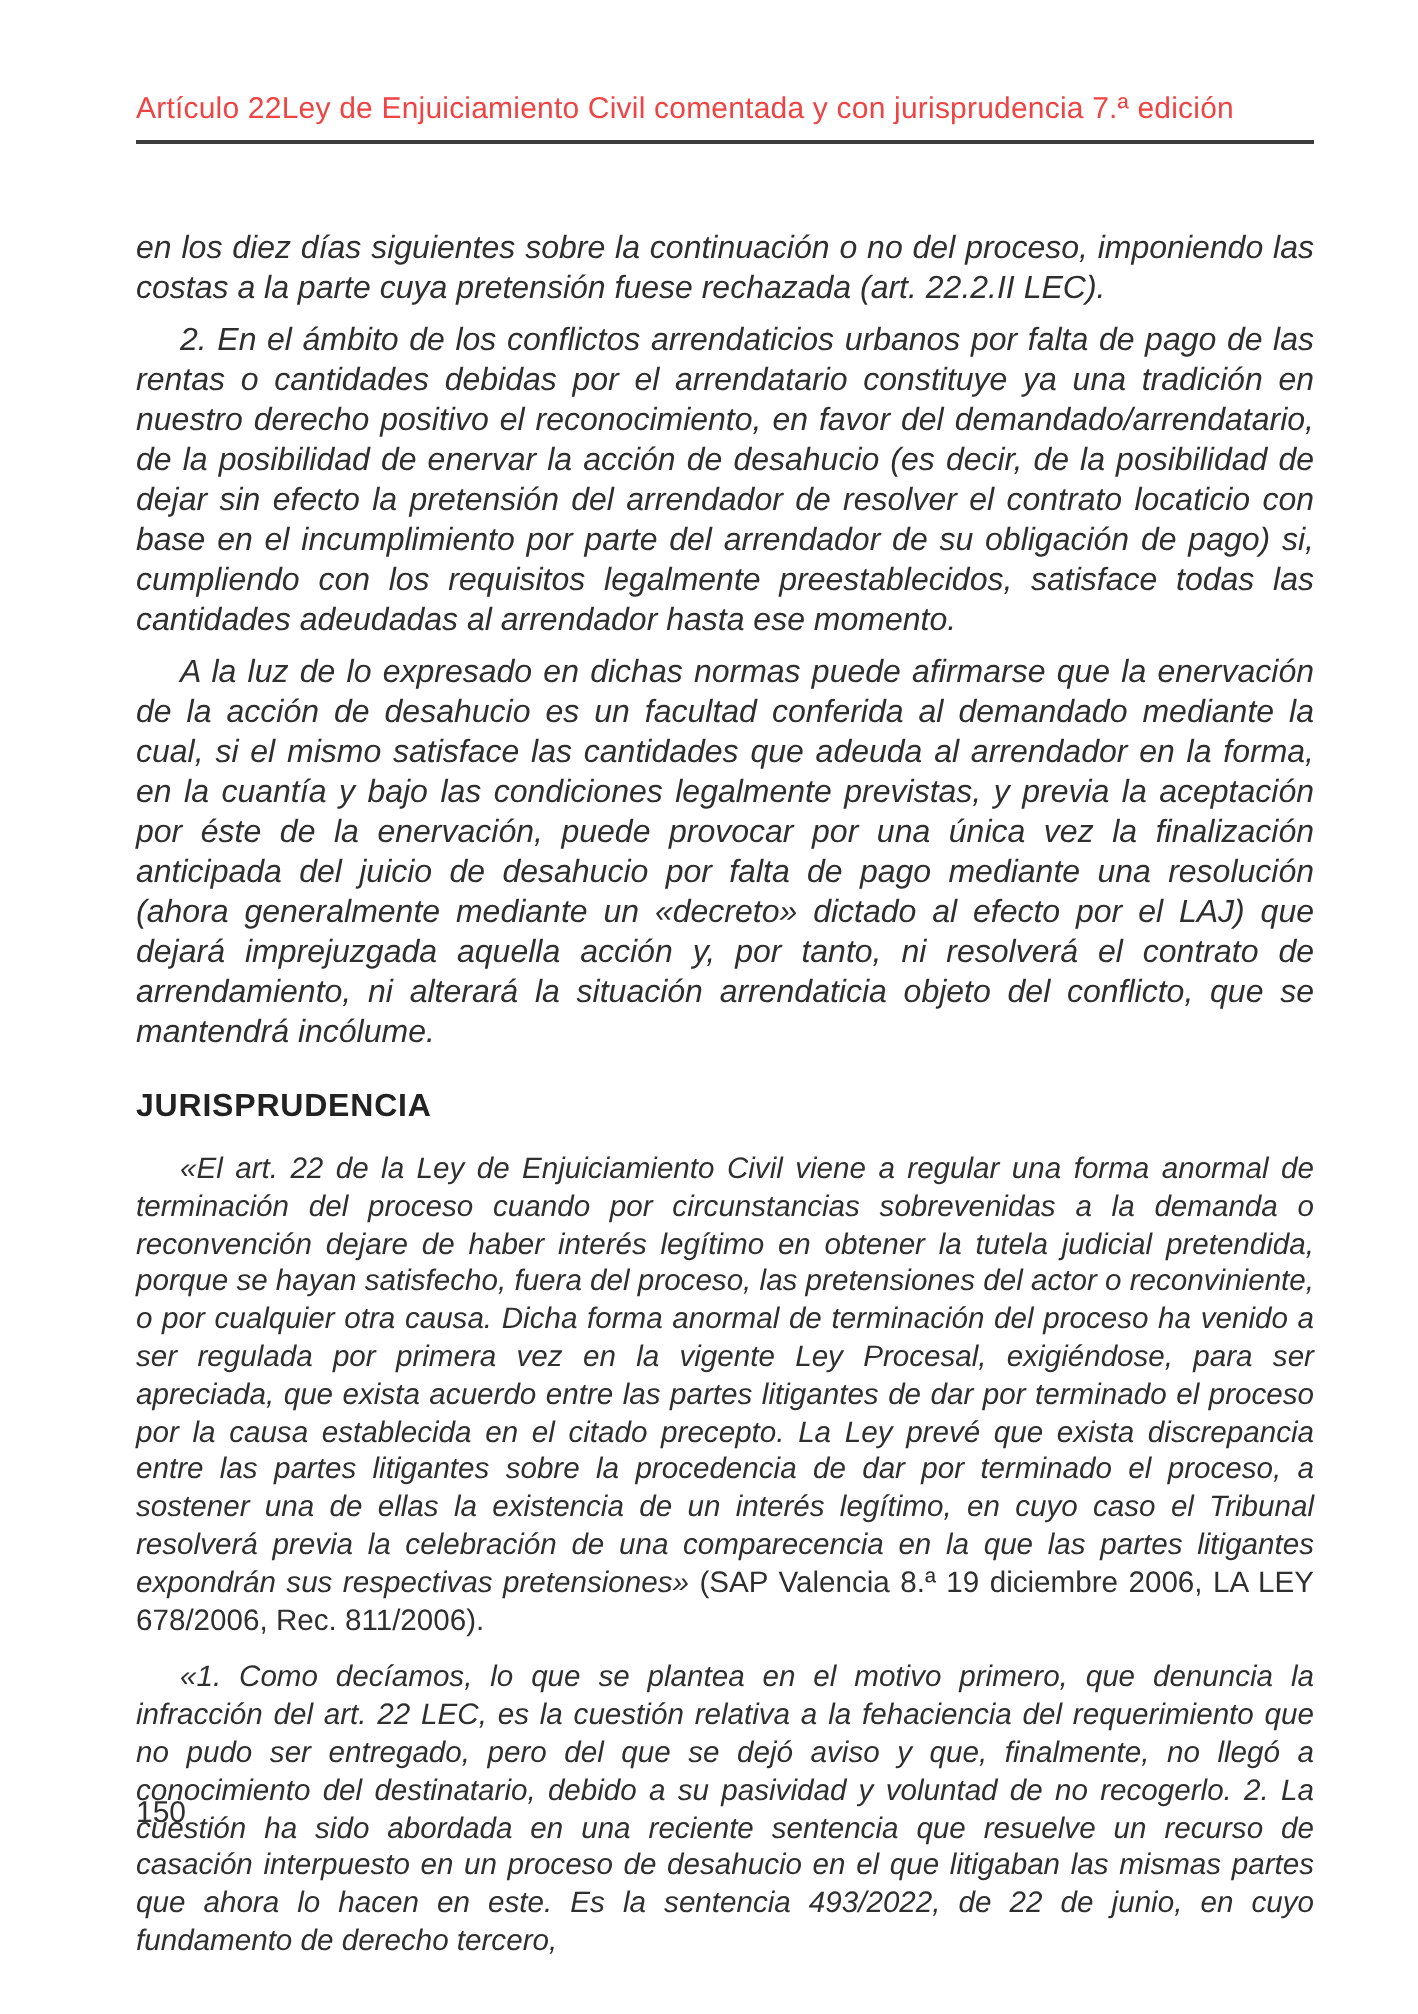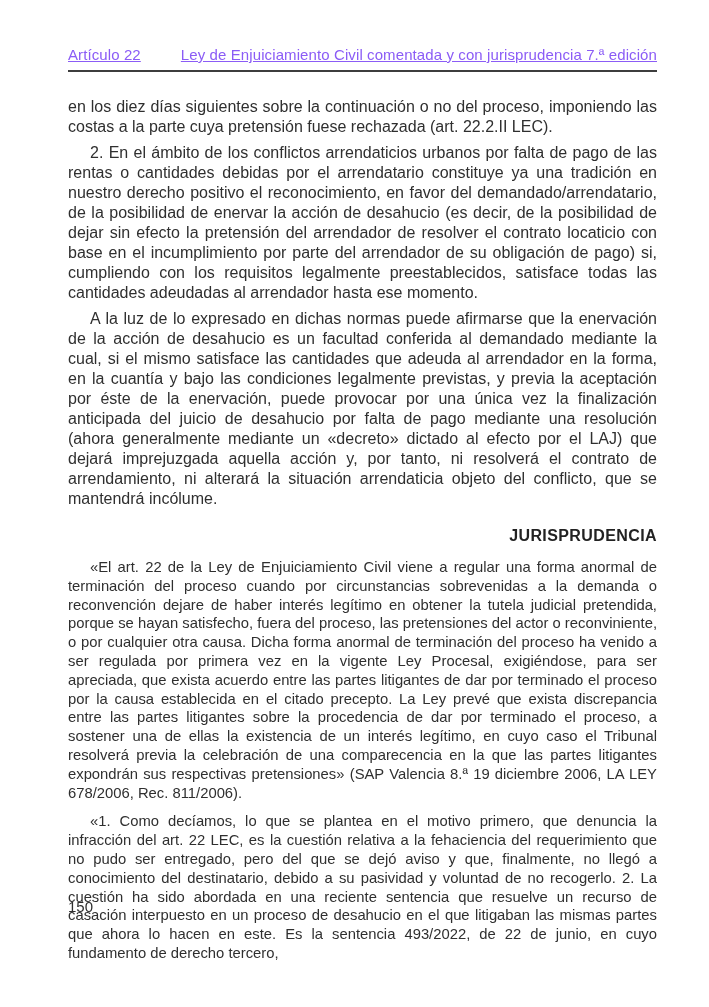--- a/index.html
+++ b/index.html
@@ -13,56 +13,55 @@
     overflow: hidden;
   }
   .page {
     position: absolute;
     inset: 0;
     padding: 46px 52px 0 68px;
     box-sizing: border-box;
   }
   .running-header {
     display: flex;
-    justify-content: space-between;
+    justify-content: flex-start;
     align-items: flex-end;
     font-size: 15px;
     letter-spacing: 0.1px;
     padding-bottom: 7px;
     border-bottom: 2px solid #3d3d3d;
-    color: #8b5cf6;
-    text-decoration: underline;
+    color: #ef4444;
   }
-  .commentary { margin-top: 25px; }
+  .commentary { margin-top: 43px; font-style: italic; }
   .commentary p {
     margin: 0 0 6px 0;
     font-size: 16px;
     line-height: 20px;
     text-align: justify;
     text-indent: 22px;
     color: #2f2f2f;
   }
   .commentary p.no-indent { text-indent: 0; }
   .section-heading {
     margin: 18px 0 13px 0;
-    text-align: right;
+    text-align: left;
     font-size: 16px;
     font-weight: bold;
     letter-spacing: 0.4px;
     color: #222222;
   }
   .jurisprudencia p {
     margin: 0 0 10px 0;
     font-size: 14.8px;
     line-height: 18.8px;
     text-align: justify;
     text-indent: 22px;
     color: #2f2f2f;
   }
-  .jurisprudencia .q-italic { }
+  .jurisprudencia .q-italic { font-style: italic; }
   .jurisprudencia .q-roman  { font-style: normal; }
   .page-footer {
     position: absolute;
     left: 68px;
     top: 898px;
     font-size: 15px;
     color: #2f2f2f;
   }
 </style>
 </head>

